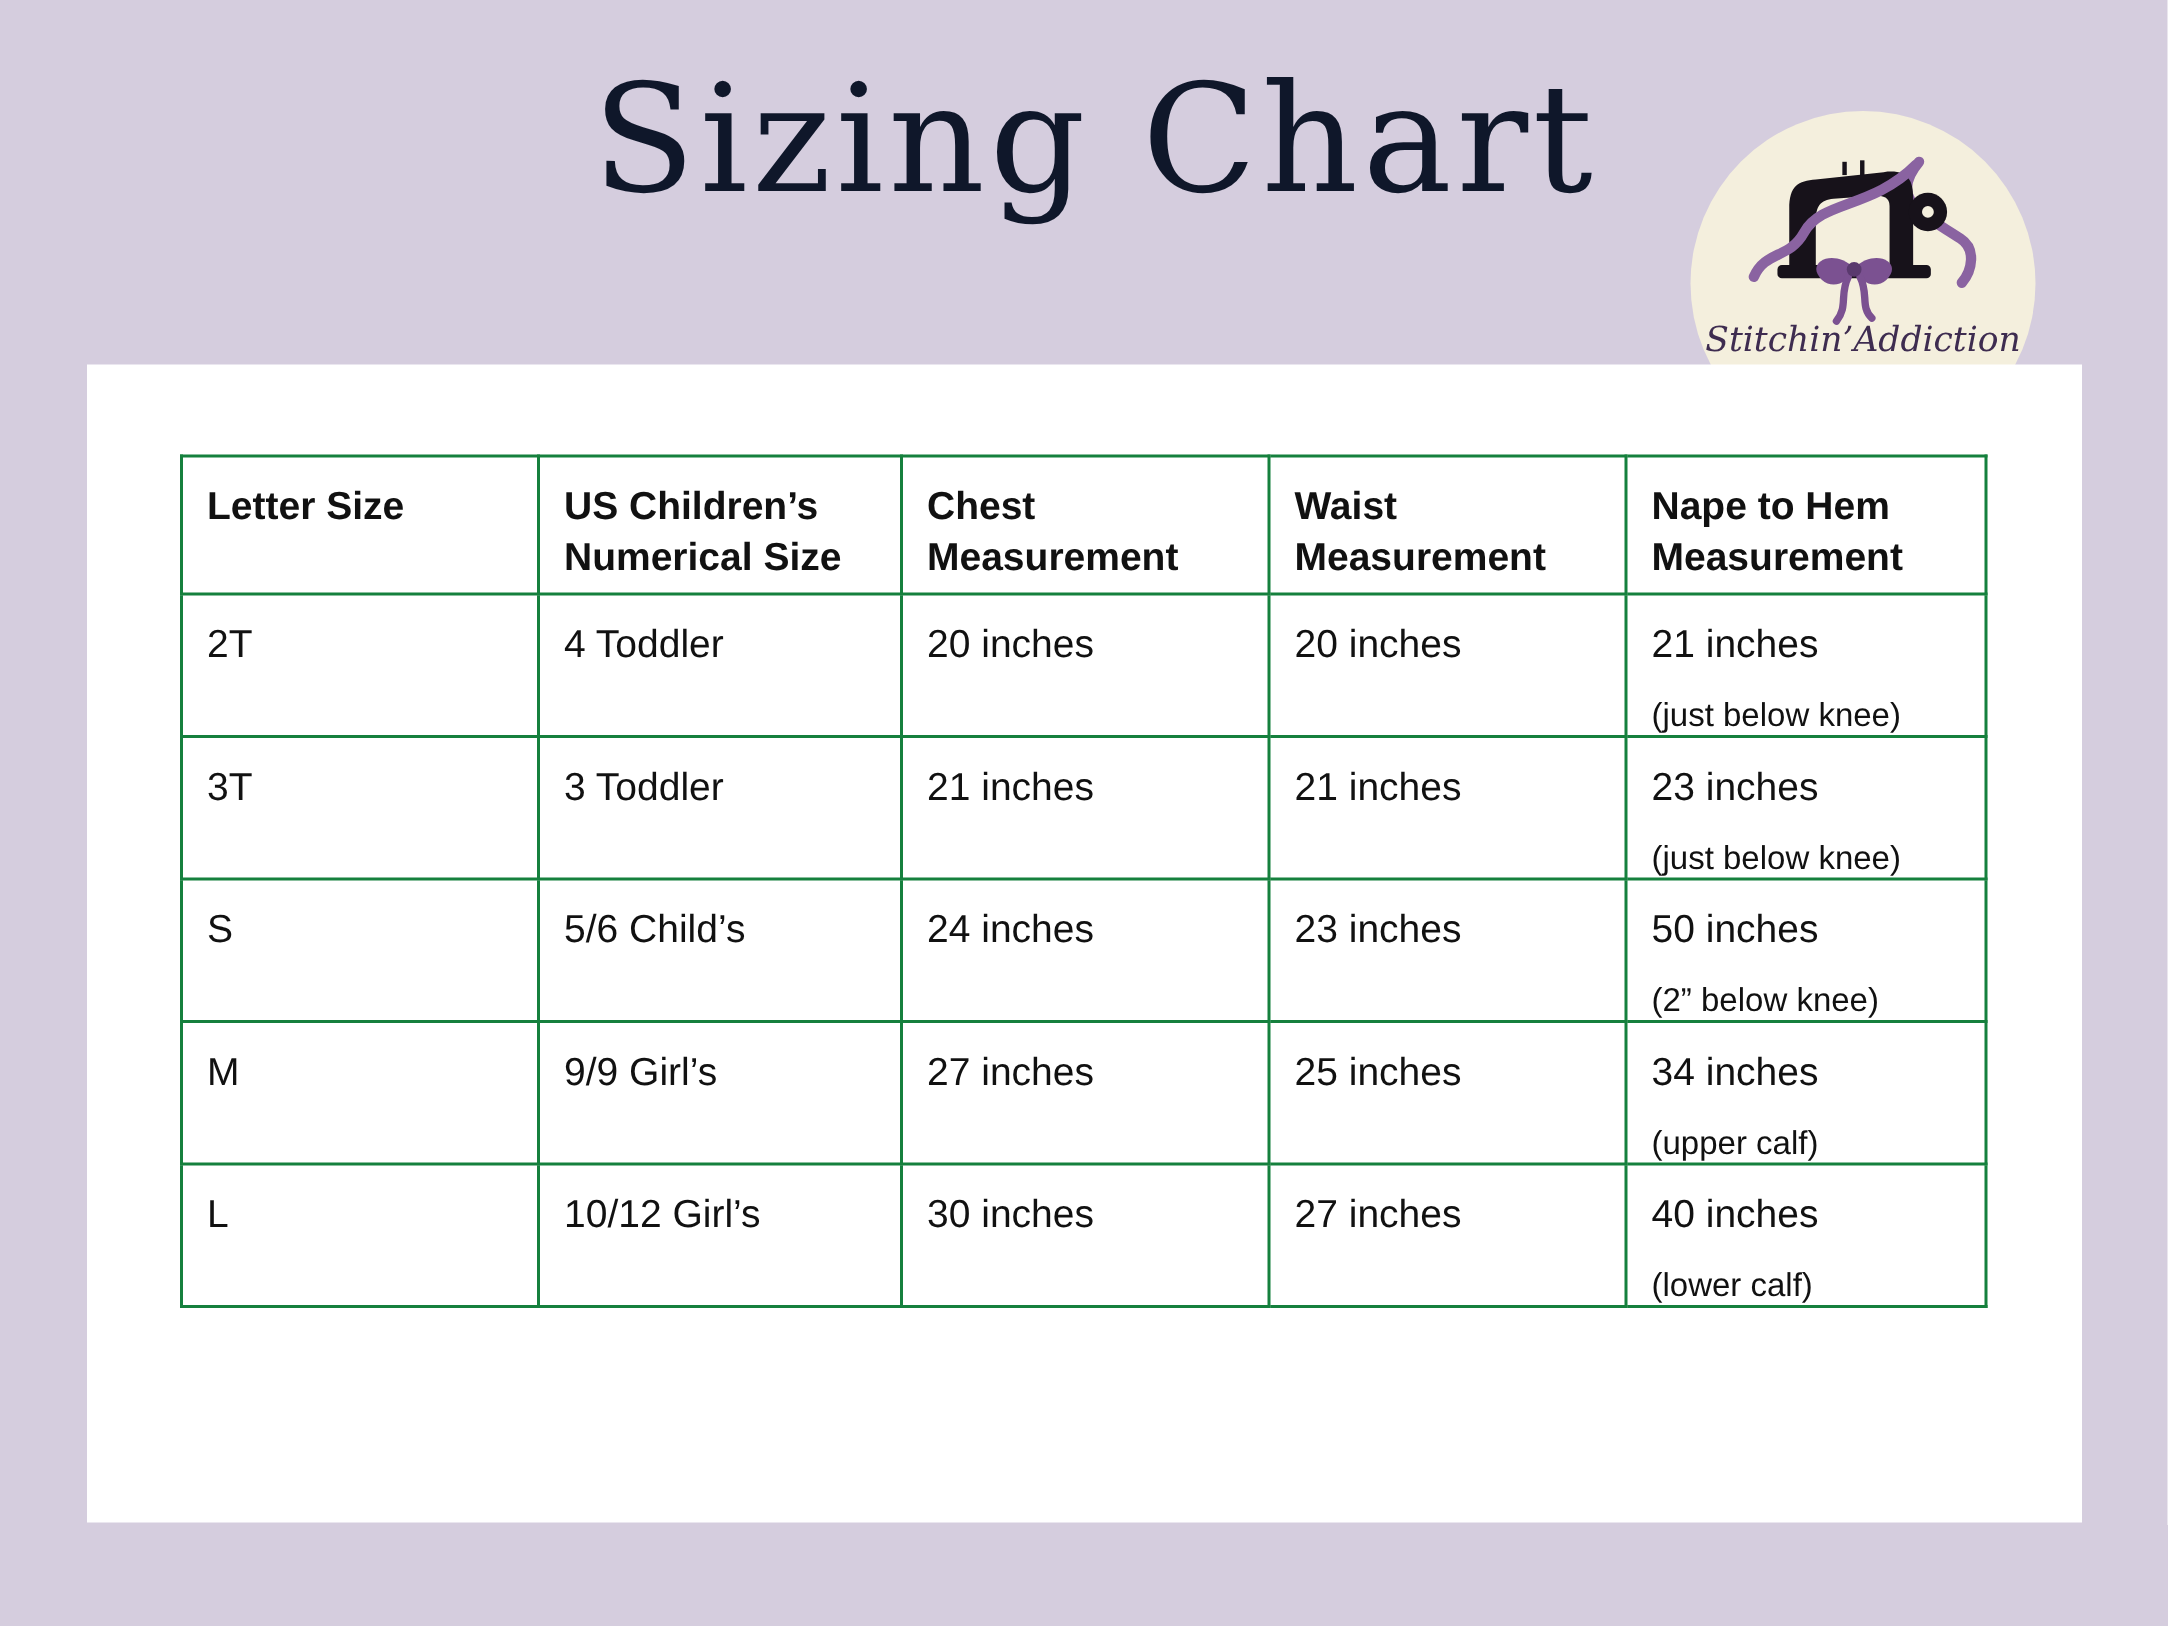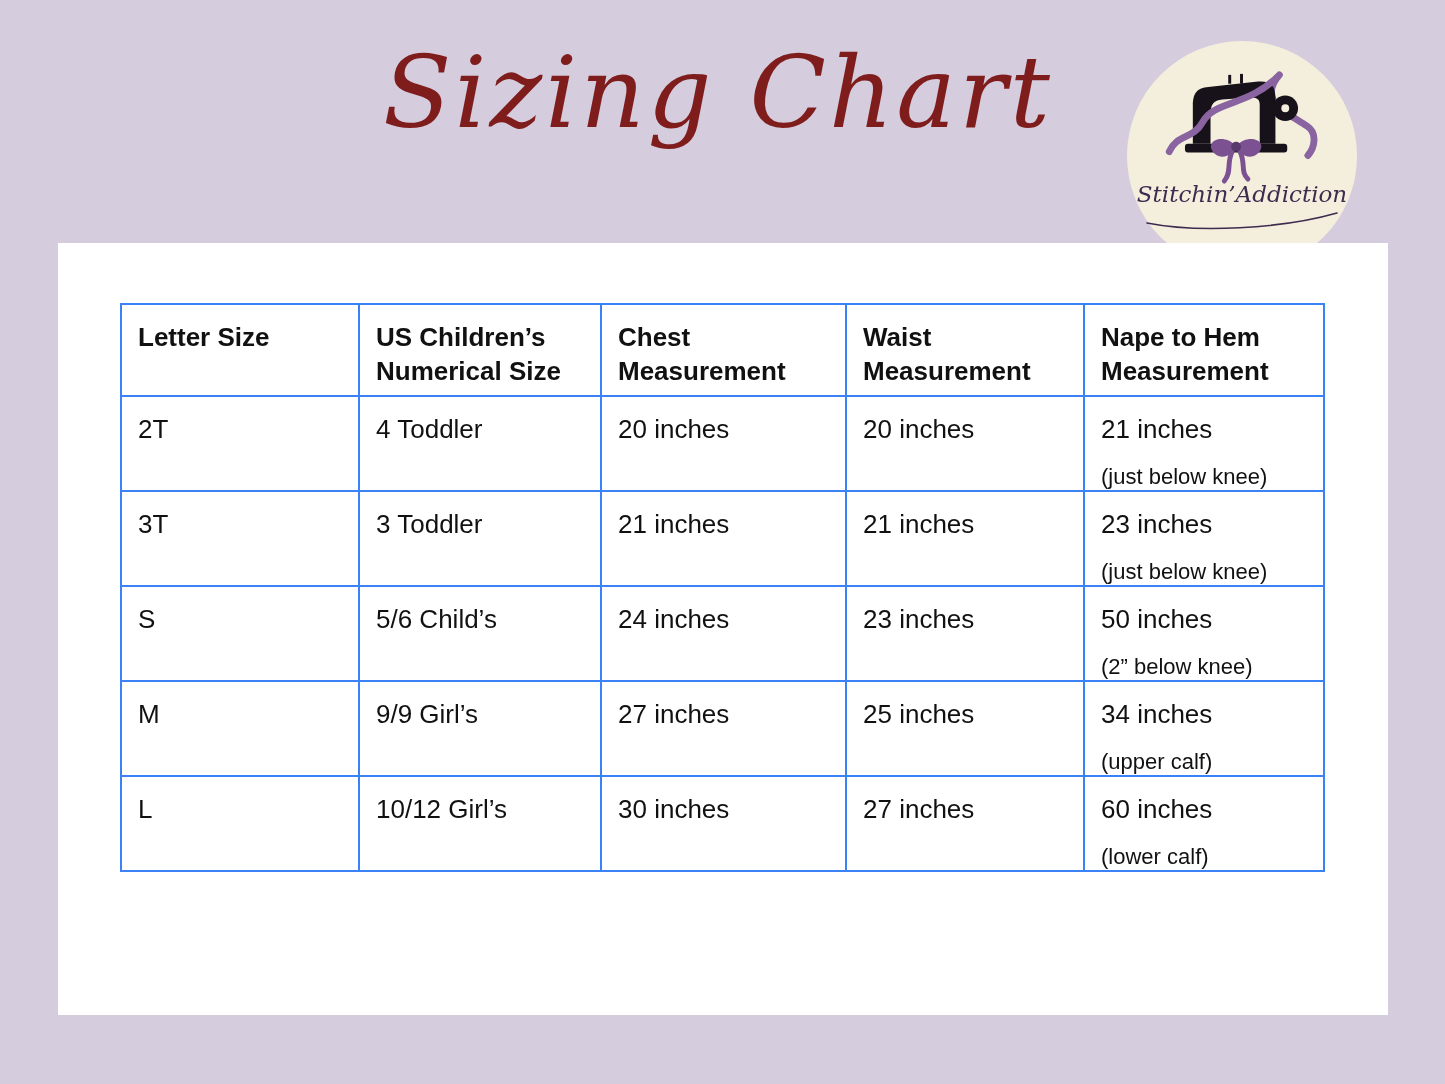--- a/index.html
+++ b/index.html
@@ -10,36 +10,35 @@
     position: relative;
     width: 1445px;
     height: 1084px;
     background: #d5cdde;
     overflow: hidden;
   }
 
   .title {
     position: absolute;
     top: 34px;
-    left: 138px;
+    left: 150px;
     width: 1160px;
     text-align: center;
     font-family: "DejaVu Serif", serif;
-    font-style: italic;
     font-size: 100px;
     letter-spacing: 3px;
-    color: #7f1d1d;
+    color: #0f172a;
     white-space: nowrap;
   }
 
   
   .logo-circle {
     position: absolute;
     left: 1127px;
-    top: 41px;
+    top: 74px;
     width: 230px;
     height: 230px;
     border-radius: 50%;
     background: #f4efdd;
   }
   .logo-machine-svg {
     position: absolute;
     left: 28px;
     top: 26px;
     width: 174px;
@@ -75,21 +74,21 @@
     background: #ffffff;
   }
   table.sizing {
     position: absolute;
     left: 62px;
     top: 60px;
     border-collapse: collapse;
     table-layout: fixed;
   }
   table.sizing th, table.sizing td {
-    border: 2px solid #3b82f6;
+    border: 2px solid #15803d;
     vertical-align: top;
     text-align: left;
     padding: 16px 10px 0 16px;
     color: #111111;
     font-size: 26px;
   }
   table.sizing tr { height: 92px; }
   table.sizing th {
     font-weight: bold;
     line-height: 1.3;
@@ -201,21 +200,21 @@
             <span>34 inches</span>
             <span class="note">(upper calf)</span>
           </td>
         </tr>
         <tr>
           <td>L</td>
           <td>10/12 Girl’s</td>
           <td>30 inches</td>
           <td>27 inches</td>
           <td>
-            <span>60 inches</span>
+            <span>40 inches</span>
             <span class="note">(lower calf)</span>
           </td>
         </tr>
       </tbody>
     </table>
   </div>
 
 </div>
 
 </body></html>

